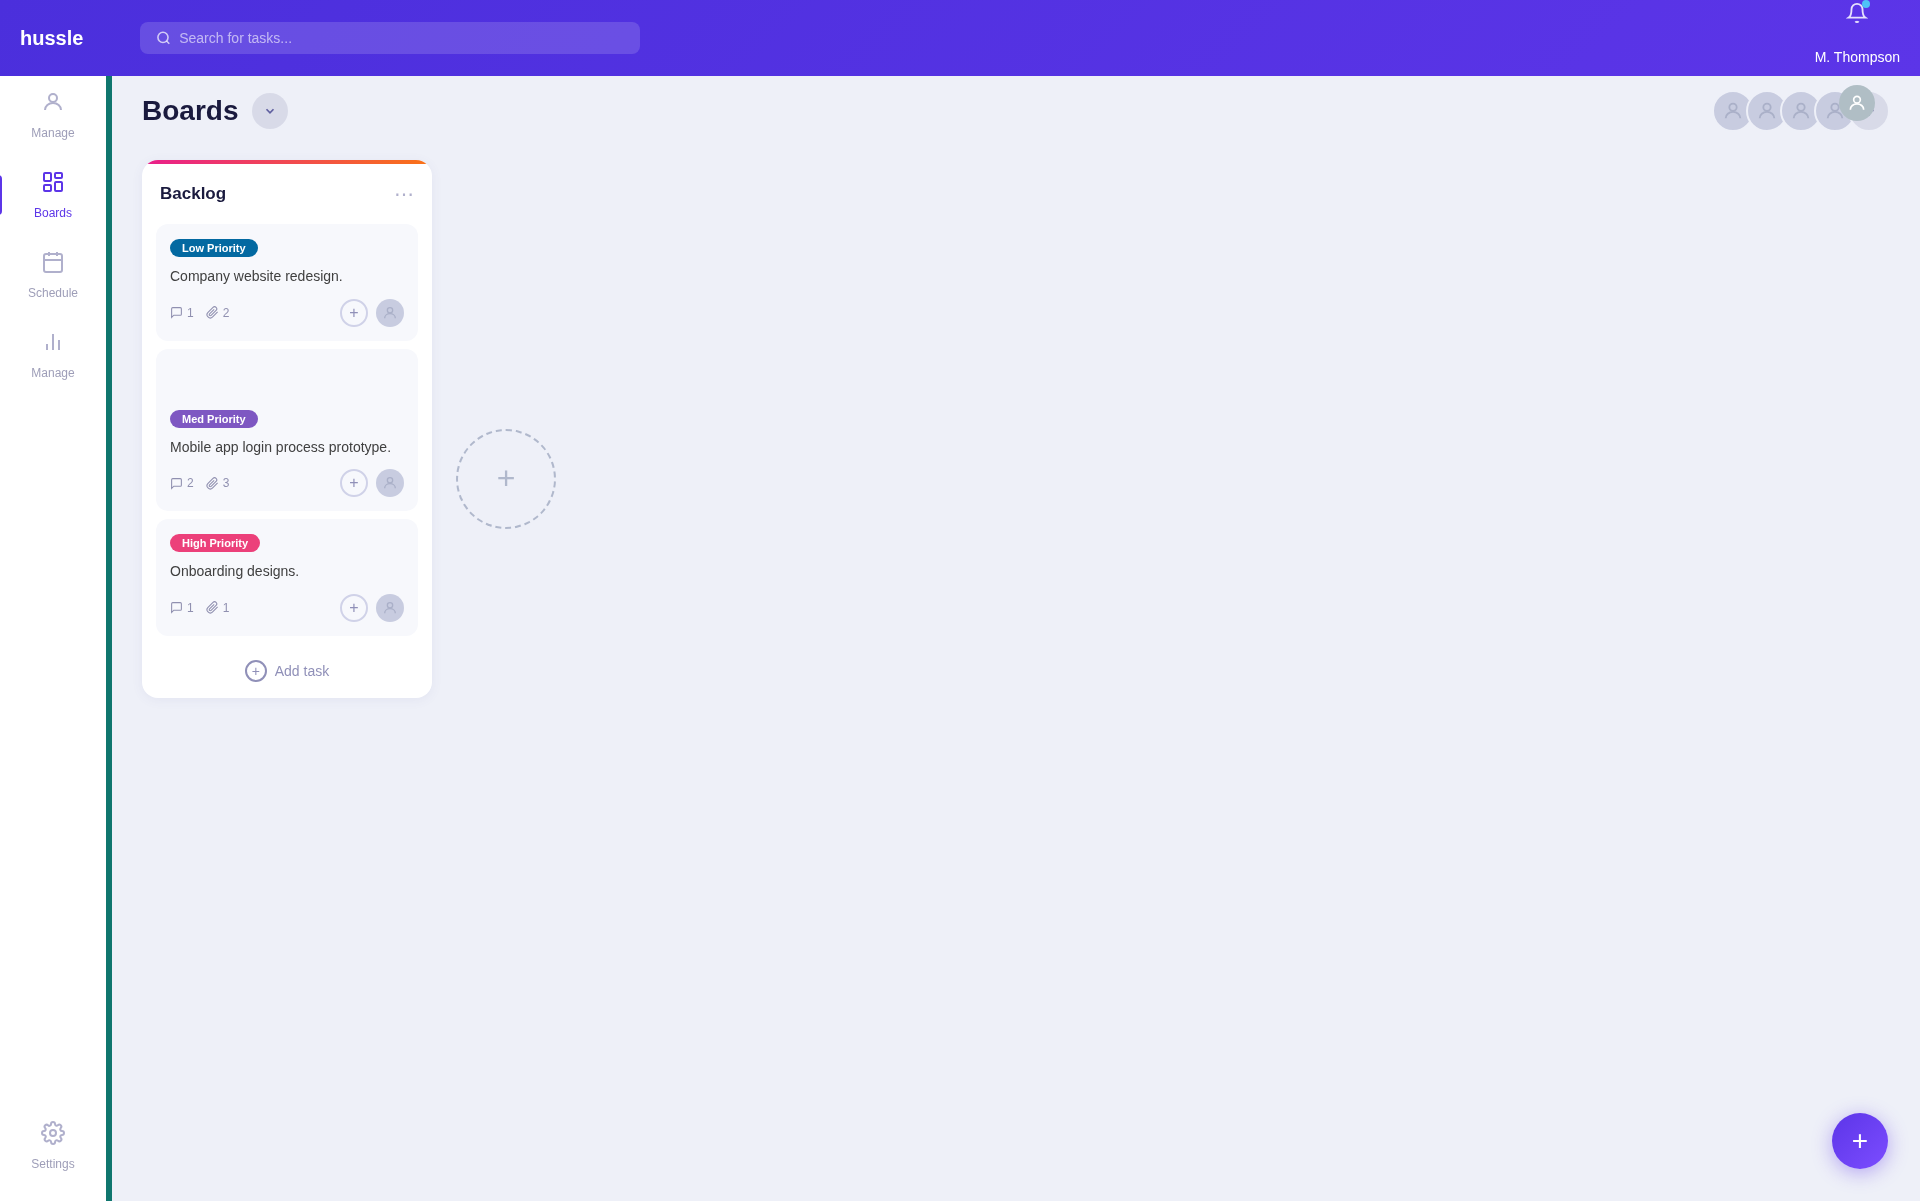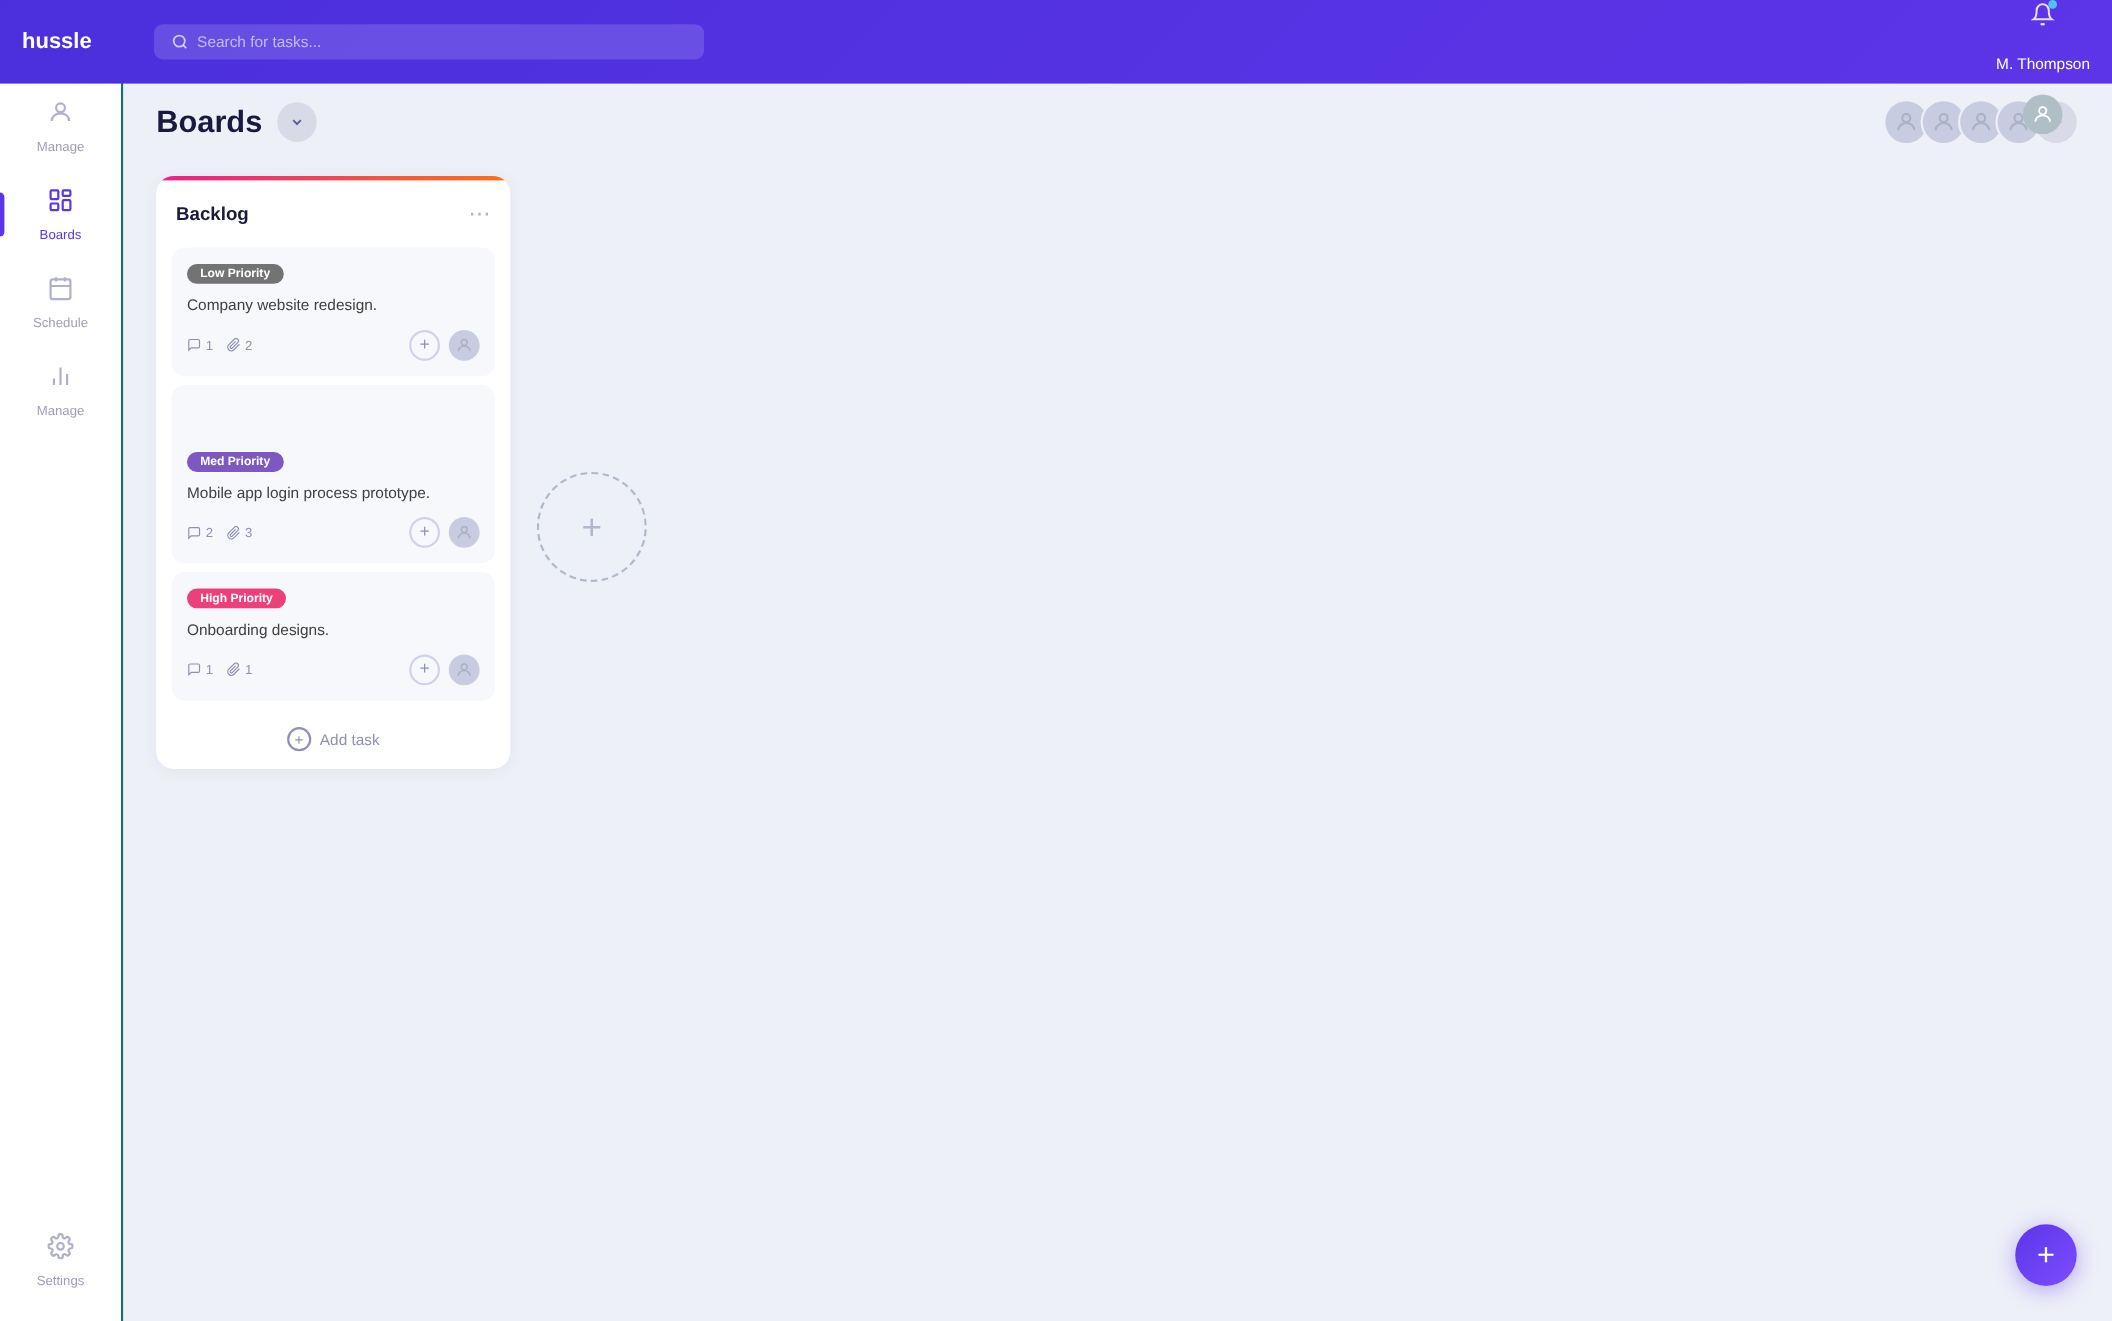--- a/index.html
+++ b/index.html
@@ -38,21 +38,21 @@
     }
     .topnav-avatar {
       width: 36px; height: 36px; border-radius: 50%; background: #b0bec5;
       display: flex; align-items: center; justify-content: center; cursor: pointer;
     }
 
     
     .sidebar {
       position: fixed; top: 60px; left: 0; bottom: 0; width: 112px;
       background: white; display: flex; flex-direction: column; align-items: center;
-      padding: 20px 12px; gap: 10px; border-right: 2px solid #0f766e; z-index: 90;
+      padding: 20px 12px; gap: 10px; border-right: 6px solid #0f766e; z-index: 90;
     }
     .sidebar-item {
       display: flex; flex-direction: column; align-items: center; gap: 6px;
       padding: 10px 16px; border-radius: 10px; cursor: pointer;
       width: 90px; text-align: center;
     }
     .sidebar-item.active { position: relative; }
     .sidebar-item.active::before {
       content: ''; position: absolute; left: -10px; top: 50%; transform: translateY(-50%);
       width: 4px; height: 40px; background: #5c35e8; border-radius: 0 4px 4px 0;
@@ -95,40 +95,40 @@
       width: 42px; height: 42px; border-radius: 50%; background: #d8dae8;
       border: 2px solid #eef0f8; margin-left: -8px; display: flex; align-items: center;
       justify-content: center; cursor: pointer; font-size: 20px; color: #9090b8;
     }
 
     
     .board-area { display: flex; gap: 24px; align-items: flex-start; }
 
     
     .board-column {
-      width: 322px; background: white; border-radius: 16px; box-shadow: 0 2px 12px rgba(80,80,160,0.07);
+      width: 290px; background: white; border-radius: 16px; box-shadow: 0 2px 12px rgba(80,80,160,0.07);
       overflow: hidden; min-height: 200px;
     }
     .column-top-bar { height: 4px; background: linear-gradient(90deg, #e91e8c, #f97316); }
     .column-header {
       display: flex; align-items: center; justify-content: space-between;
       padding: 18px 18px 10px;
     }
     .column-title { font-size: 17px; font-weight: 700; color: #1a1a3e; }
     .column-menu { font-size: 20px; color: #b0b0cc; cursor: pointer; background: none; border: none; }
 
     
     .task-card {
       margin: 8px 14px; background: #f7f8fc; border-radius: 12px; padding: 14px;
     }
     .priority-badge {
       display: inline-block; padding: 3px 12px; border-radius: 20px;
       font-size: 11px; font-weight: 600; margin-bottom: 10px; color: white;
     }
-    .badge-low { background: #737373; }
+    .badge-low { background: #0369a1; }
     .badge-med { background: #7e57c2; margin-top: 47px; }
     .badge-high { background: #ec407a; }
 
     .task-title { font-size: 14px; color: #404040; font-weight: 500; margin-bottom: 12px; line-height: 1.4; }
     .task-footer {
       display: flex; align-items: center; justify-content: space-between;
     }
     .task-meta { display: flex; align-items: center; gap: 12px; }
     .task-meta-item { display: flex; align-items: center; gap: 4px; font-size: 12px; color: #9090b0; }
     .task-actions { display: flex; align-items: center; gap: 8px; }

